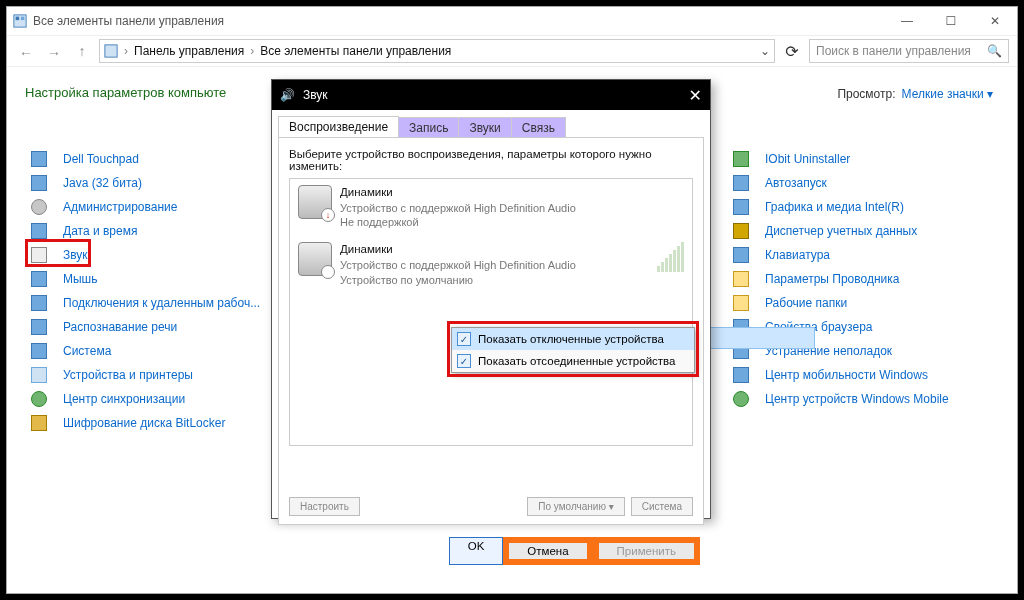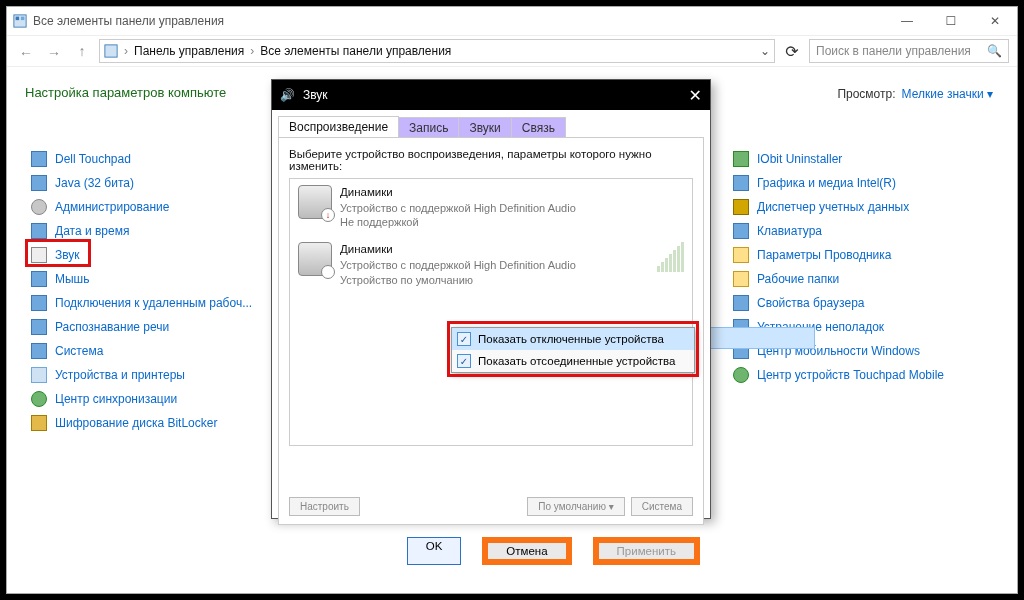--- a/index.html
+++ b/index.html
@@ -17,21 +17,21 @@
 .addr-dd { margin-left:auto; color:#555; }
 .refresh { width:22px; text-align:center; color:#333; }
 .search-box { width: 200px; height: 24px; border: 1px solid #ccc; display: flex; align-items: center; padding: 0 6px; font-size: 12px; color: #888; gap:6px; }
 .content { position: absolute; top: 64px; left: 0; right: 0; bottom: 0; padding: 14px 18px; }
 .h1 { color: #1a6b1a; font-size: 13px; margin-bottom: 18px; }
 .view-row { position:absolute; top: 80px; right: 24px; font-size: 12px; color:#333; display:flex; gap:6px; }
 .view-link { color: #0b6acc; }
 .items-left, .items-right { position:absolute; top: 140px; font-size: 12px; }
 .items-left { left: 24px; width: 240px; }
 .items-right { right: 24px; width: 260px; }
-.cp-item { display:flex; align-items:center; gap:8px; height: 24px; color: #0b6acc; cursor:pointer; }
+.cp-item { display:flex; align-items:center; gap:16px; height: 24px; color: #0b6acc; cursor:pointer; }
 .cp-item .ic { width:16px; height:16px; display:inline-block; }
 .ic-box { background:#6fa8dc; border:1px solid #3b78b5; }
 .ic-green { background:#6fb56f; border:1px solid #2a8a2a; border-radius:8px; }
 .ic-gear { background:#c7c7c7; border:1px solid #888; border-radius:8px; }
 .ic-folder { background:#ffe08a; border:1px solid #c99b1c; }
 .ic-key { background:#d1a600; border:1px solid #8a6d00; }
 .ic-speaker { background:#eee; border:1px solid #888; }
 .ic-iobit { background:#6fb56f; border:1px solid #2a8a2a; }
 .ic-printer { background:#cfe2f3; border:1px solid #6fa8dc; }
 .ic-bitlock { background:#e3b949; border:1px solid #a17d00; }
@@ -52,21 +52,21 @@
 .dev-ic { width:34px; height:34px; background:linear-gradient(#eee,#bbb); border:1px solid #888; border-radius:4px; position:relative; flex-shrink:0; }
 .dev-ic .ov { position:absolute; right:-4px; bottom:-4px; width:14px; height:14px; border-radius:7px; background:#fff; border:1px solid #888; display:flex; align-items:center; justify-content:center; font-size:9px; }
 .ov-down { color:#c00; }
 .ov-ok { background:#29a329; color:#fff; }
 .dev-txt { font-size:11px; color:#777; line-height:1.35; }
 .dev-name { font-size:11.5px; color:#111; }
 .level-bars { margin-left:auto; display:flex; gap:1px; align-items:flex-end; height:30px; }
 .level-bars span { width:3px; background:#cfe2c7; }
 .btn-row { position:absolute; left:10px; right:10px; bottom:8px; display:flex; justify-content:space-between; }
 .btn { font-size:10px; padding:3px 10px; border:1px solid #bbb; background:#f4f4f4; color:#888; }
-.dlg-btns { display:flex; gap:21px; justify-content:flex-end; padding:6px 10px; }
+.dlg-btns { display:flex; gap:0; justify-content:flex-end; padding:6px 10px; }
 .dlg-btn { font-size:11.5px; padding:2px 18px; border:6px solid #f97316; background:#e9e9e9; }
 .dlg-btn.ok { border:1px solid #2a72c8; background:#eaf3ff; }
 
 
 .ctx { position:absolute; left: 444px; top: 320px; width: 244px; background:#fff; border:1px solid #999; box-shadow:2px 2px 6px rgba(0,0,0,.3); font-size:11.5px; }
 .ctx-item { display:flex; align-items:center; height:22px; padding:0 6px 0 26px; position:relative; background:#f9f9f9; }
 .ctx-item.hl { background:#cde6ff; }
 .ctx-check { position:absolute; left:5px; width:14px; height:14px; border:1px solid #4a90d9; background:#e8f2fc; display:flex; align-items:center; justify-content:center; color:#1a5aa0; font-size:10px; }
 .hl-strip { position:absolute; left:688px; top:320px; width:120px; height:22px; background:#cde6ff; border:1px solid #8cc0ef; }
 </style>
@@ -169,20 +169,24 @@
       </div>
   </div>
 
   <div class="items-right">
     <div class="cp-item">
         <span class="ic ic-iobit"></span>
         <span>IObit Uninstaller</span>
       </div>
     <div class="cp-item">
         <span class="ic ic-box"></span>
+        <span>Автозапуск</span>
+      </div>
+    <div class="cp-item">
+        <span class="ic ic-box"></span>
         <span>Графика и медиа Intel(R)</span>
       </div>
     <div class="cp-item">
         <span class="ic ic-key"></span>
         <span>Диспетчер учетных данных</span>
       </div>
     <div class="cp-item">
         <span class="ic ic-box"></span>
         <span>Клавиатура</span>
       </div>
@@ -201,21 +205,21 @@
     <div class="cp-item">
         <span class="ic ic-box"></span>
         <span>Устранение неполадок</span>
       </div>
     <div class="cp-item">
         <span class="ic ic-box"></span>
         <span>Центр мобильности Windows</span>
       </div>
     <div class="cp-item">
         <span class="ic ic-green"></span>
-        <span>Центр устройств Touchpad Mobile</span>
+        <span>Центр устройств Windows Mobile</span>
       </div>
   </div>
 
   <div class="red-box" style="left:18px; top:232px; width:66px; height:28px;"></div>
 
   <div class="hl-strip"></div>
 
   <div class="sound-dlg">
     <div class="sound-title">
       <span>🔊</span>

